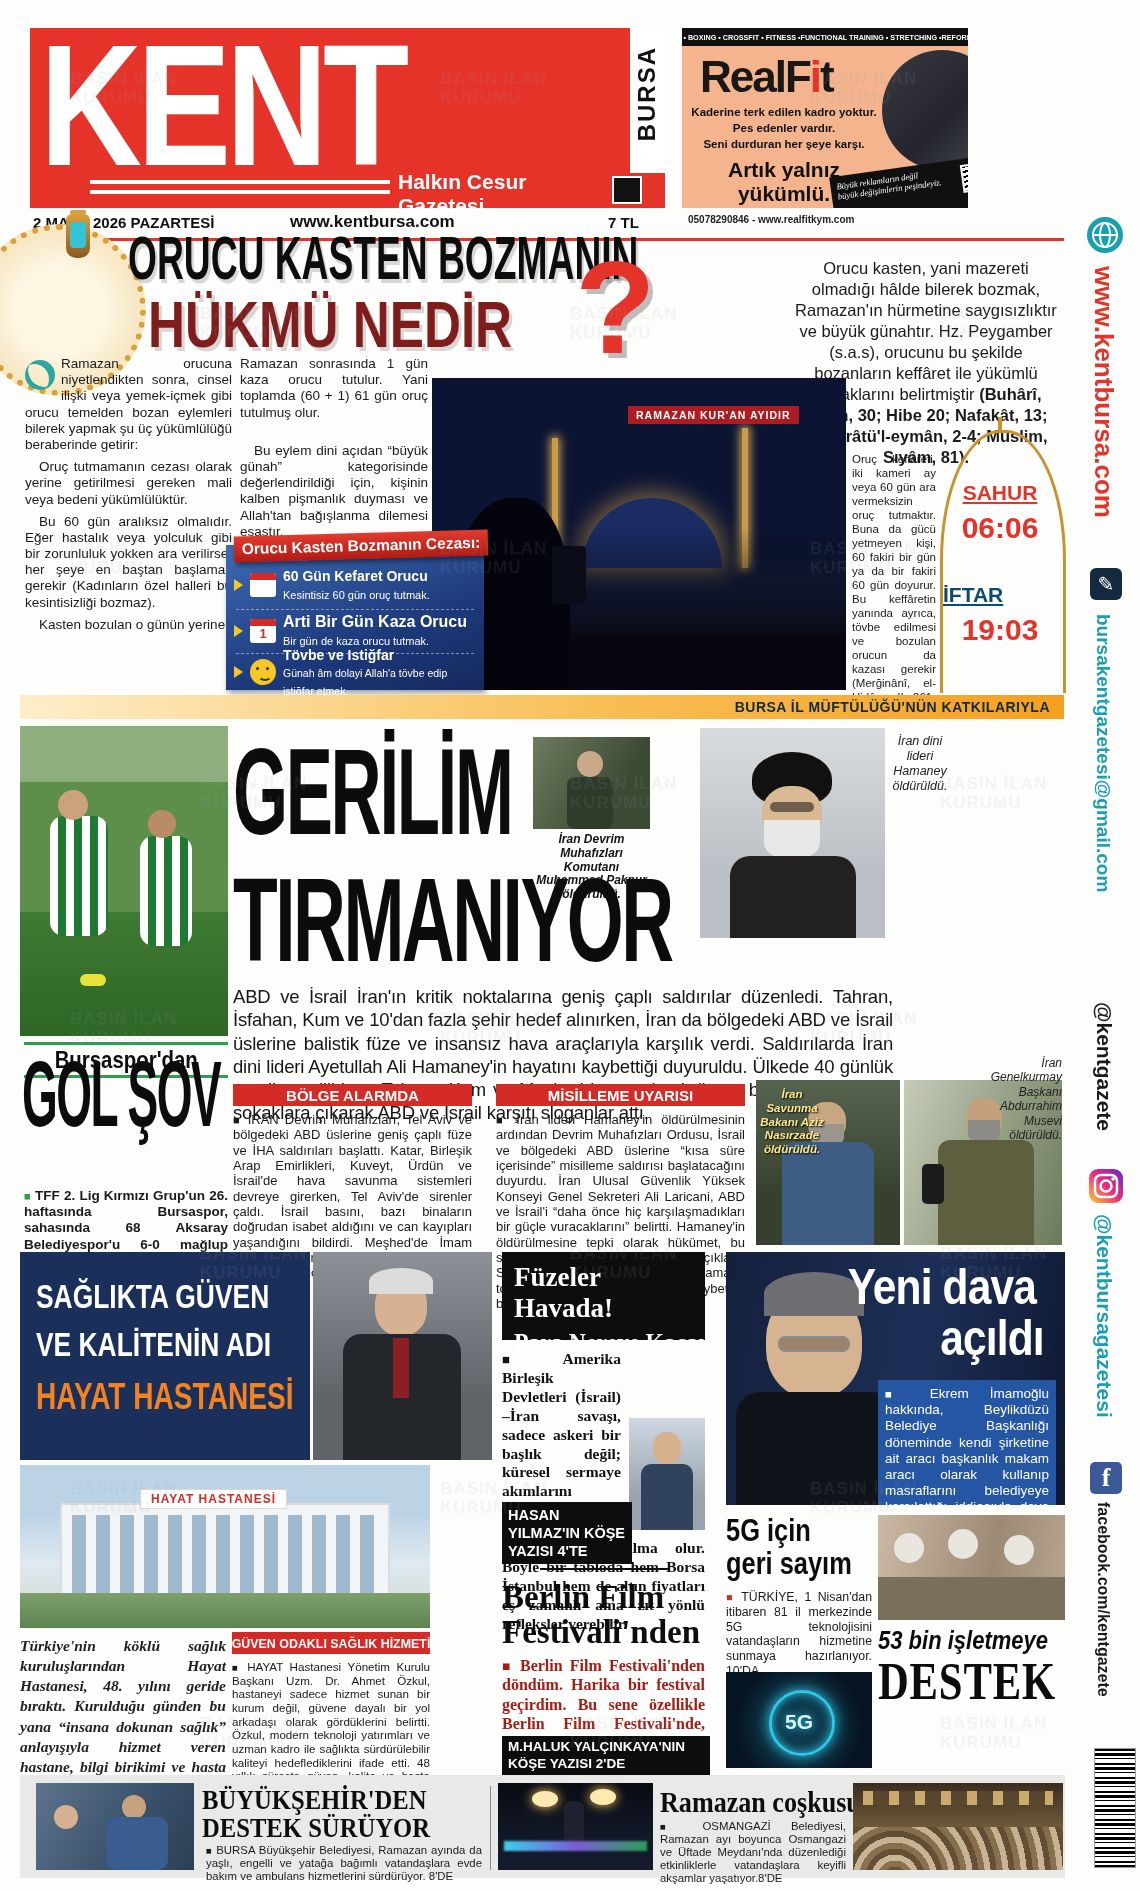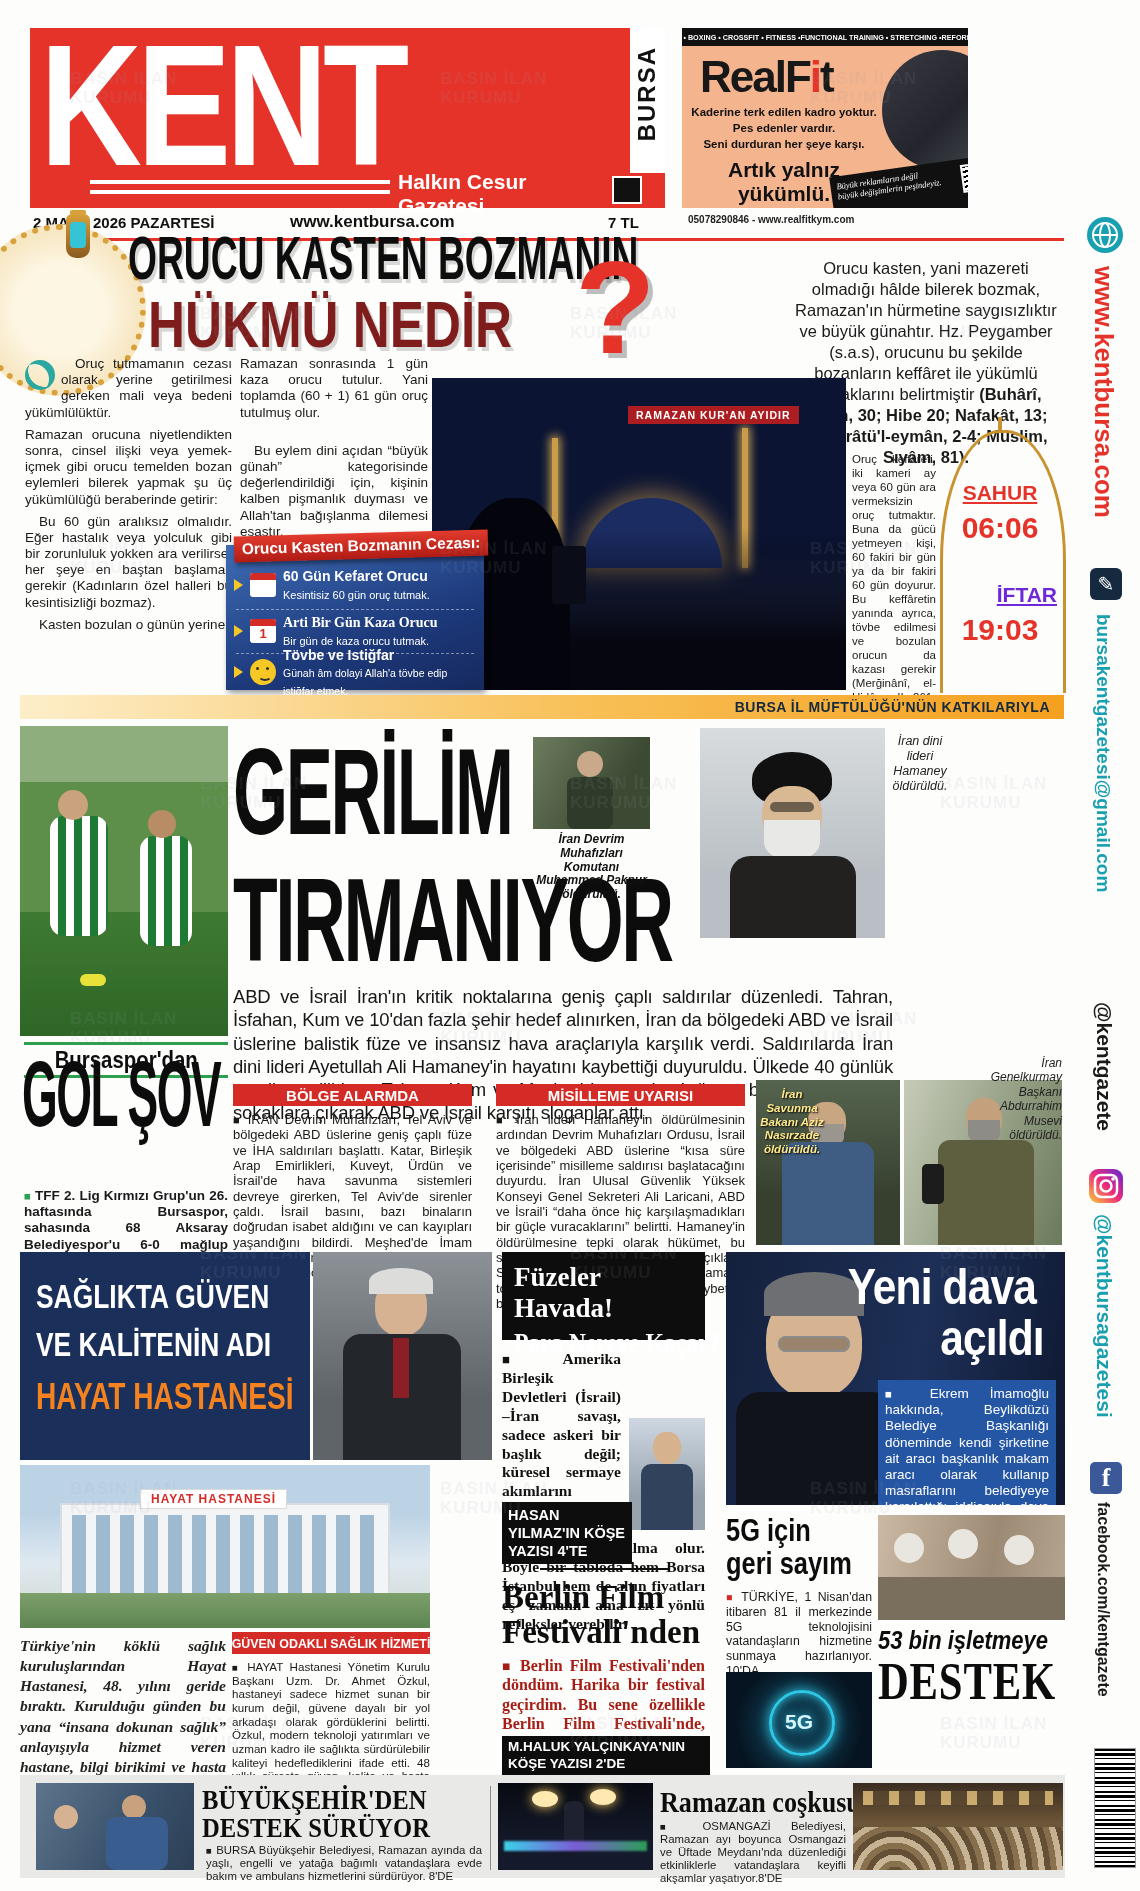--- a/index.html
+++ b/index.html
@@ -119,22 +119,22 @@
   <div class="abs" style="left:575px;top:232px;font-weight:bold;font-size:132px;color:#e5332a;
               text-shadow:5px 5px 0 rgba(0,0,0,.25);">?</div>
   <div class="abs" style="left:795px;top:258px;width:262px;font-size:16.5px;line-height:1.27;text-align:center;color:#1a1a1a;">
     <span>Orucu kasten, yani mazereti olmadığı hâlde bilerek bozmak, Ramazan'ın hürmetine saygısızlıktır ve büyük günahtır. Hz. Peygamber (s.a.s), orucunu bu şekilde bozanların keffâret ile yükümlü olacaklarını belirtmiştir </span><b>(Buhârî, Savm, 30; Hibe 20; Nafakât, 13; Keffârâtü'l-eymân, 2-4; Müslim, Sıyâm, 81).</b>
   </div>
 
   <div class="abs" style="left:25px;top:356px;width:207px;font-size:13.5px;line-height:1.2;color:#1a1a1a;">
     <span style="float:left;width:30px;height:30px;margin:4px 6px 0 0;border-radius:50%;
                  background:radial-gradient(circle at 65% 35%,transparent 58%,#2aa7a0 60%);
                  box-shadow:inset -6px 4px 0 #2aa7a0;"></span>
+    <p class="just" style="margin:0 0 6px 0;">Ramazan orucuna niyetlendikten sonra, cinsel ilişki veya yemek-içmek gibi orucu temelden bozan eylemleri bilerek yapmak şu üç yükümlülüğü beraberinde getirir:</p>
     <p class="just" style="margin:0 0 6px 0;text-indent:14px;">Oruç tutmamanın cezası olarak yerine getirilmesi gereken mali veya bedeni yükümlülüktür.</p>
-    <p class="just" style="margin:0 0 6px 0;">Ramazan orucuna niyetlendikten sonra, cinsel ilişki veya yemek-içmek gibi orucu temelden bozan eylemleri bilerek yapmak şu üç yükümlülüğü beraberinde getirir:</p>
     <p class="just" style="margin:0 0 6px 0;text-indent:14px;">Bu 60 gün aralıksız olmalıdır. Eğer hastalık veya yolculuk gibi bir zorunluluk yokken ara verilirse, her şeye en baştan başlamak gerekir (Kadınların özel halleri bu kesintisizliği bozmaz).</p>
     <p class="just" style="margin:0;text-indent:14px;">Kasten bozulan o günün yerine,</p>
   </div>
   <div class="abs" style="left:240px;top:356px;width:188px;font-size:13.5px;line-height:1.2;color:#1a1a1a;">
     <p class="just" style="margin:0 0 22px 0;">Ramazan sonrasında 1 gün kaza orucu tutulur. Yani toplamda (60 + 1) 61 gün oruç tutulmuş olur.</p>
     <p class="just" style="margin:0;text-indent:14px;">Bu eylem dini açıdan “büyük günah” kategorisinde değerlendirildiği için, kişinin kalben pişmanlık duyması ve Allah'tan bağışlanma dilemesi esastır.</p>
   </div>
 
   <div class="ph" style="left:432px;top:378px;width:414px;height:312px;background:linear-gradient(#0b1433 55%,#27345f 80%,#0d1026);">
     <div class="abs" style="left:150px;top:120px;width:140px;height:70px;border-radius:70px 70px 0 0;
@@ -161,21 +161,21 @@
         <span style="font-size:11px;">Kesintisiz 60 gün oruç tutmak.</span>
       </span>
     </div>
     <div class="dash" style="position:absolute;left:10px;right:10px;top:64px;"></div>
     <div style="position:absolute;left:8px;top:68px;right:8px;display:flex;align-items:center;gap:7px;height:36px;">
       <span class="arw"></span>
       <span class="cal">
           <span class="one">1</span>
         </span>
       <span style="color:#fff;line-height:1.1;">
-        <b style="font-size:14px;font-family:Liberation Serif, serif;">Arti Bir Gün Kaza Orucu</b><br>
+        <b style="font-size:16px;">Arti Bir Gün Kaza Orucu</b><br>
         <span style="font-size:11px;">Bir gün de kaza orucu tutmak.</span>
       </span>
     </div>
     <div class="dash" style="position:absolute;left:10px;right:10px;top:108px;"></div>
     <div style="position:absolute;left:8px;top:110px;right:4px;display:flex;align-items:center;gap:7px;height:34px;">
       <span class="arw"></span>
       <span class="face"></span>
       <span style="color:#fff;line-height:1.1;">
         <b style="font-size:14px;">Tövbe ve Istiğfar</b><br>
         <span style="font-size:10.5px;">Günah âm dolayi Allah'a tövbe edip istiğfar etmek.</span>
@@ -184,21 +184,21 @@
   </div>
 
   <div class="abs just" style="left:852px;top:452px;width:84px;font-size:11.5px;line-height:1.22;color:#1a1a1a;">Oruç keffâreti, iki kameri ay veya 60 gün ara vermeksizin oruç tutmaktır. Buna da gücü yetmeyen kişi, 60 fakiri bir gün ya da bir fakiri 60 gün doyurur. Bu keffâretin yanında ayrıca, tövbe edilmesi ve bozulan orucun da kazası gerekir (Merğinânî, el-Hidâye, II, 261-262).</div>
 
   <div class="abs" style="left:940px;top:430px;width:120px;height:260px;border:3px solid #c8922f;border-bottom:none;
               border-radius:60px 60px 0 0/130px 130px 0 0;">
     <div class="abs" style="left:55px;top:-16px;width:4px;height:16px;background:#c8922f;"></div>
     <div class="abs" style="left:0;top:48px;width:114px;text-align:center;color:#e5332a;font-weight:bold;font-size:21px;
                 text-decoration:underline;">SAHUR</div>
     <div class="abs" style="left:0;top:78px;width:114px;text-align:center;color:#e5332a;font-weight:bold;font-size:30px;">06:06</div>
-    <div class="abs" style="left:0;top:150px;width:114px;text-align:right;color:#6d28d9;font-weight:bold;font-size:21px;
+    <div class="abs" style="left:0;top:150px;width:114px;text-align:left;color:#0c4a6e;font-weight:bold;font-size:21px;
                 text-decoration:underline;">İFTAR</div>
     <div class="abs" style="left:0;top:180px;width:114px;text-align:center;color:#e5332a;font-weight:bold;font-size:30px;">19:03</div>
   </div>
 
   <div class="abs" style="left:20px;top:695px;width:1044px;height:24px;
               background:linear-gradient(90deg,#fdeec9,#f8bf55 55%,#f5a01f);
               display:flex;align-items:center;justify-content:flex-end;padding-right:14px;box-sizing:border-box;
               color:#15293f;font-weight:bold;font-size:14px;letter-spacing:.5px;">BURSA  İL MÜFTÜLÜĞÜ'NÜN KATKILARIYLA</div>
 
   <div class="ph" style="left:20px;top:726px;width:208px;height:310px;

